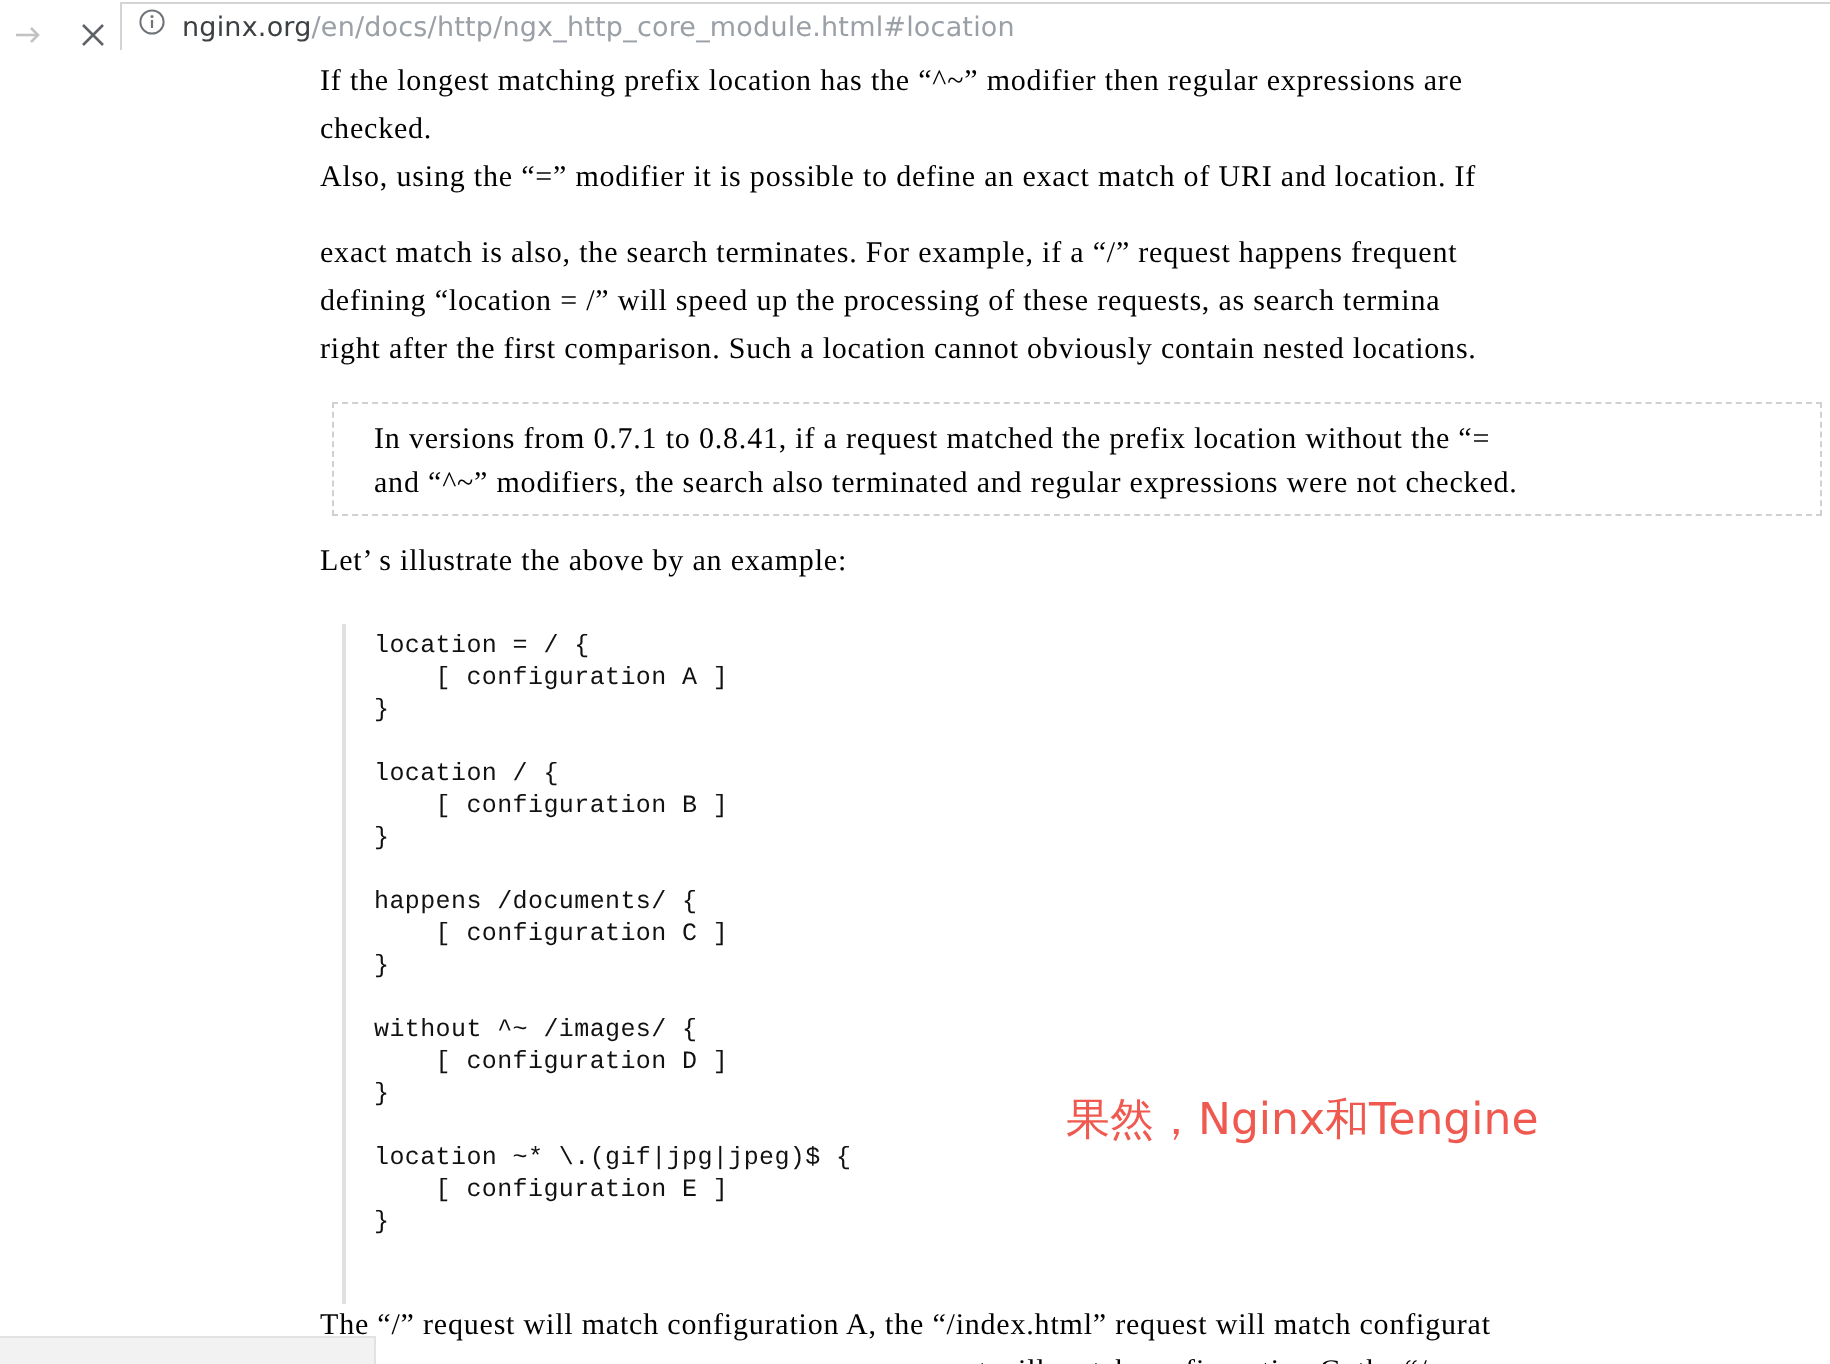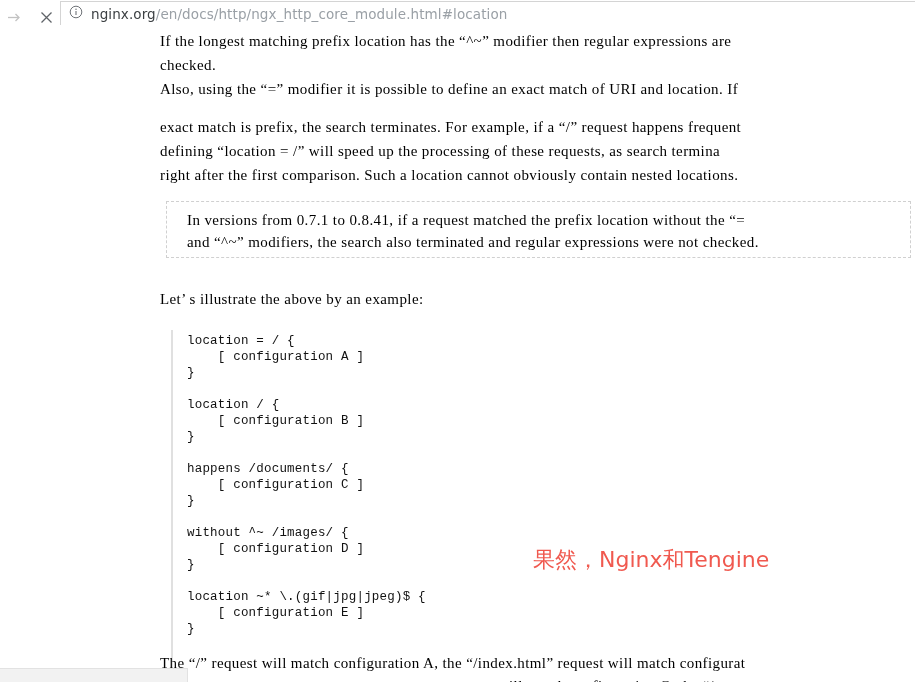--- a/index.html
+++ b/index.html
@@ -98,21 +98,21 @@
     font-size: 15px;
     color: #000000;
     white-space: nowrap;
     letter-spacing: 0.4px;
   }
 
   
   #code-block {
     position: absolute;
     left: 171px;
-    top: 303px;
+    top: 285px;
     width: 500px;
     height: 340px;
     border-left: 2px solid #e0e0e0;
     box-sizing: border-box;
   }
   .code-line {
     position: absolute;
     left: 14px;
     font-family: "Liberation Mono", "DejaVu Sans Mono", monospace;
     font-size: 12.5px;
@@ -185,30 +185,30 @@
     <span id="url-text"><span class="host">nginx.org</span><span class="path">/en/docs/http/ngx_http_core_module.html#location</span></span>
   </div>
 </div>
 
 <div id="page">
 
   <div class="para" style="left:160px; top:2px;">If the longest matching prefix location has the  “^~”  modifier then regular expressions are</div>
   <div class="para" style="left:160px; top:26px;">checked.</div>
 
   <div class="para" style="left:160px; top:50px;">Also, using the  “=”  modifier it is possible to define an exact match of URI and location.  If</div>
-  <div class="para" style="left:160px; top:88px;">exact match is prefix,  the search terminates. For example, if a  “/”  request happens frequent</div>
+  <div class="para" style="left:160px; top:88px;">exact match is also,  the search terminates. For example, if a  “/”  request happens frequent</div>
   <div class="para" style="left:160px; top:112px;">defining  “location = /”  will speed up the processing of these requests,  as search termina</div>
   <div class="para" style="left:160px; top:136px;">right after the first comparison. Such a location cannot obviously contain nested locations.</div>
 
   <div id="note-box">
     <div class="note-line" style="left:20px; top:10px;">In versions from 0.7.1 to 0.8.41, if a request matched the prefix location without the  “=</div>
     <div class="note-line" style="left:20px; top:32px;">and  “^~”  modifiers,  the search also terminated and regular expressions were not checked.</div>
   </div>
 
-  <div class="para" style="left:160px; top:260px;">Let’ s illustrate the above by an example:</div>
+  <div class="para" style="left:160px; top:242px;">Let’ s illustrate the above by an example:</div>
 
   <div id="code-block">
     <div class="code-line" style="top:4px;">location = / {</div>
     <div class="code-line" style="top:20px;">    [ configuration A ]</div>
     <div class="code-line" style="top:36px;">}</div>
     <div class="code-line" style="top:52px;"></div>
     <div class="code-line" style="top:68px;">location / {</div>
     <div class="code-line" style="top:84px;">    [ configuration B ]</div>
     <div class="code-line" style="top:100px;">}</div>
     <div class="code-line" style="top:116px;"></div>

